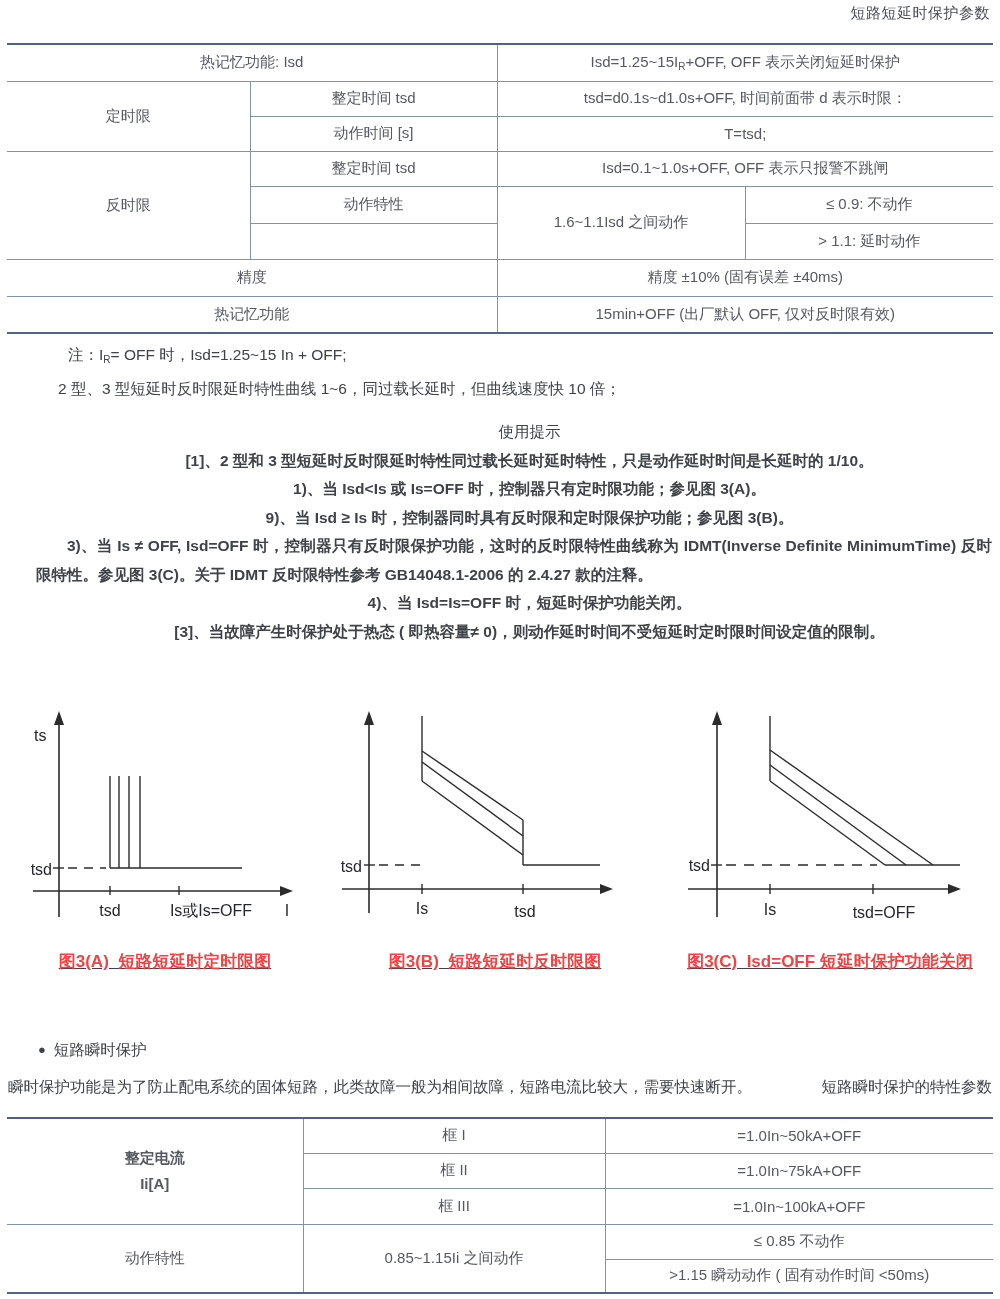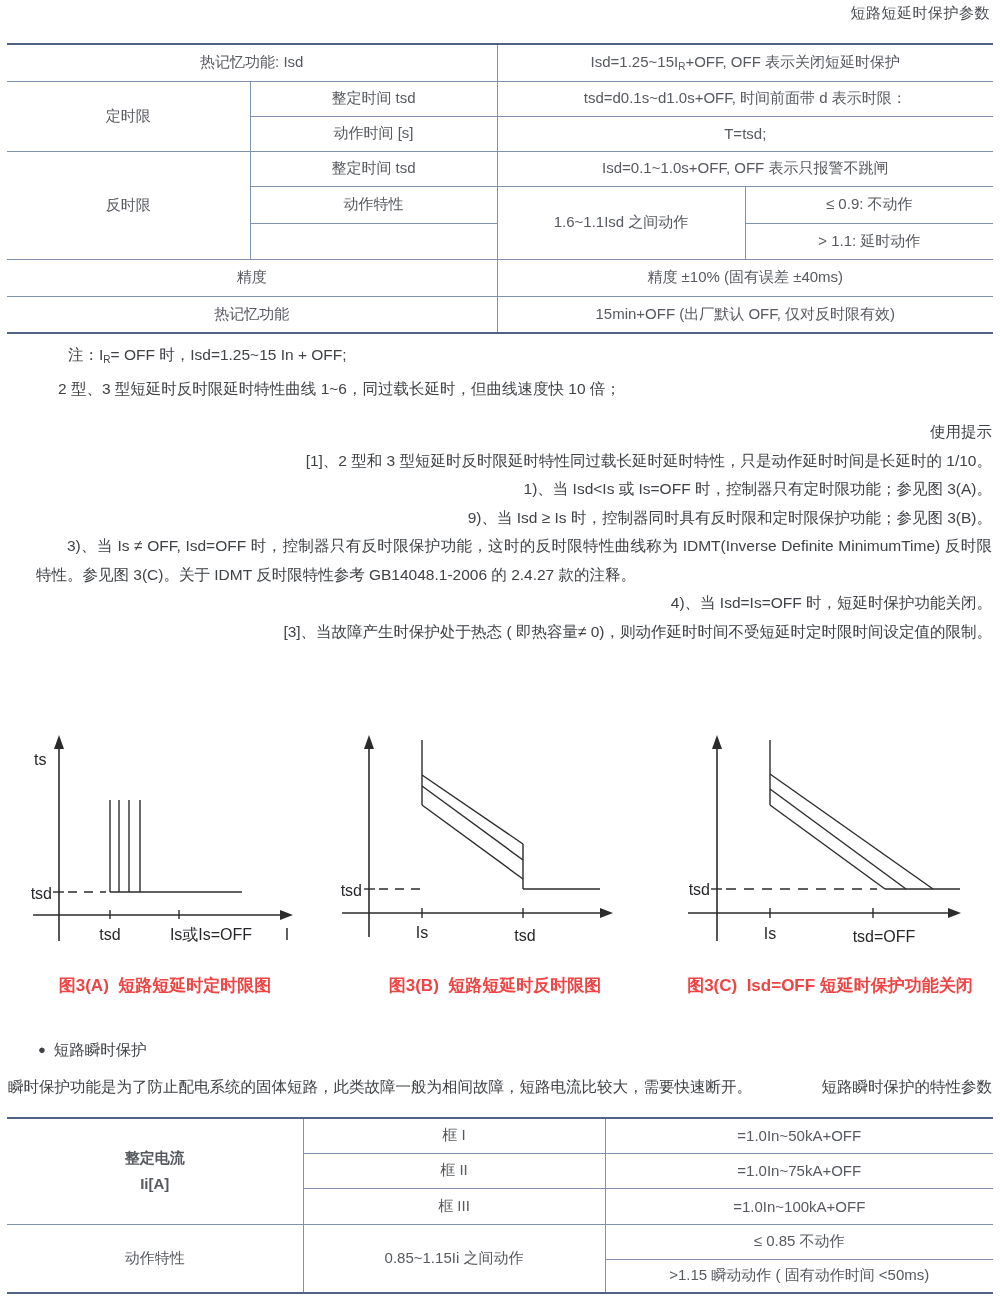--- a/index.html
+++ b/index.html
@@ -27,28 +27,28 @@
   #table1 { position:absolute; left:7px; top:43px; width:986px; }
   #table2 { position:absolute; left:7px; top:1117px; width:986px; }
   .bcell { font-weight:bold; color:#4c4f55; line-height:26px; }
   sub { font-size:10px; vertical-align:-3px; }
   
   .bodytext {
     position:absolute; left:8px; top:341px; width:984px;
     font-size:15.5px; color:#3f4246;
   }
   .bodytext p { line-height:28.5px; text-align:justify;margin-left:28px; }
-  .bodytext p.nj { text-align:right; }
+  .bodytext p.nj { text-align:center; }
   .note-line { line-height:31px; text-align:left !important; }
   .note1 { padding-left:32px; }
   .note2 { padding-left:22px; }
   .usage-title { margin-top:15px; padding-left:31px; }
-  .indent { text-indent:31px; }
-  
-  .fig { position:absolute; top:727px; }
+  .indent { text-indent:31px;font-weight:bold; }
+  
+  .fig { position:absolute; top:703px;text-decoration:underline; }
   .fig svg { display:block; }
   .fig-caption {
     text-align:center; font-weight:bold; font-size:17px; color:#ef4444;
     white-space:pre; margin-top:9px;
   }
   .fig line, .fig polyline { stroke:#2b2b2b; stroke-width:1.6; fill:none; }
   .fig .thin { stroke-width:1.4; }
   .fig polygon { fill:#2b2b2b; stroke:none; }
   .fig text { font-size:16px; fill:#26272a; font-family:"Liberation Sans","DejaVu Sans",sans-serif; }
   

